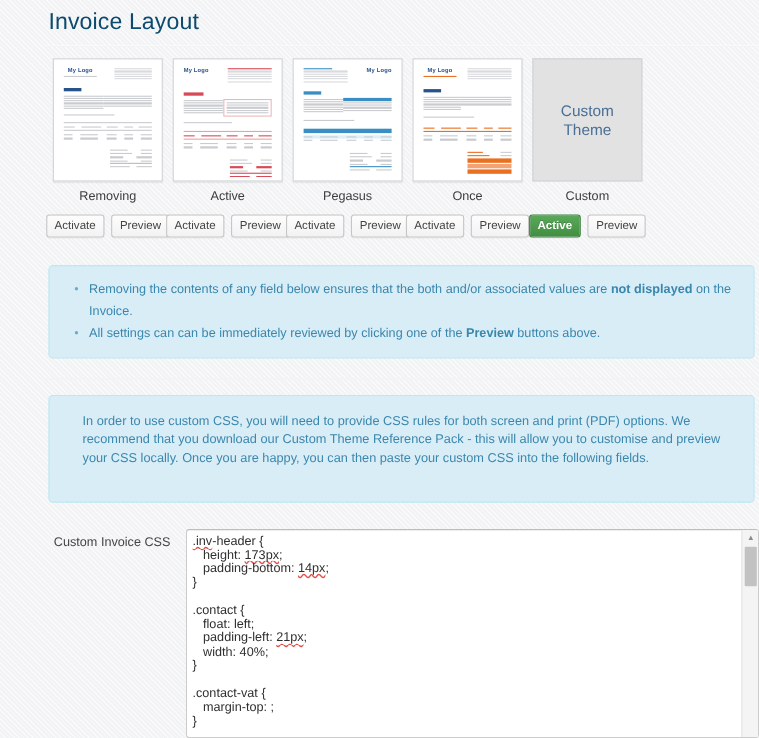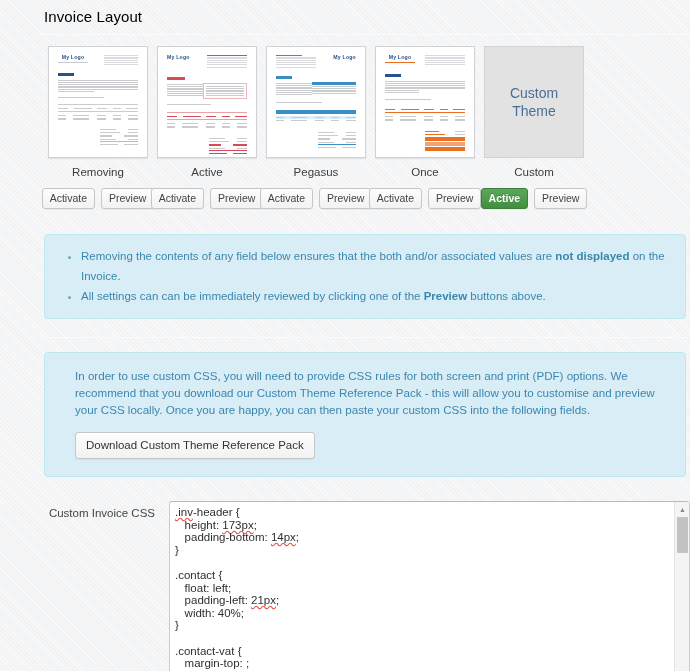--- a/index.html
+++ b/index.html
@@ -21,23 +21,23 @@
     height: 671px;
     padding: 0;
   }
   .content {
     margin-left: 40px;
     width: 650px;
   }
 
   
   .section-head {
-    font-size: 15px;
+    font-size: 21px;
     font-weight: normal;
-    color: #000000;
+    color: #0c4a6e;
     letter-spacing: 0.1px;
     padding: 8px 0 9px 4px;
     margin: 0;
   }
   .hr {
     height: 1px;
     background: #e2e3e5;
     border-bottom: 1px solid #fbfbfc;
     margin: 0 0 0 0;
     width: 650px;
@@ -616,21 +616,20 @@
       </ul>
     </div>
 
     <div style="height:18px;"></div>
     <div class="hr"></div>
 
     <div style="height:14px;"></div>
     <div class="alert">
       <div class="alert-block">
         <p>In order to use custom CSS, you will need to provide CSS rules for both screen and print (PDF) options. We recommend that you download our Custom Theme Reference Pack - this will allow you to customise and preview your CSS locally. Once you are happy, you can then paste your custom CSS into the following fields.</p>
-        <button class="btn btn-big">Download Custom Theme Reference Pack</button>
       </div>
     </div>
 
     <div class="form-row">
       <div class="form-label">Custom Invoice CSS</div>
       <div class="ta-wrap">
         <div class="textarea"><span class="sq">.inv</span>-header {
    height: <span class="sq">173px</span>;
    padding-bottom: <span class="sq">14px</span>;
 }

